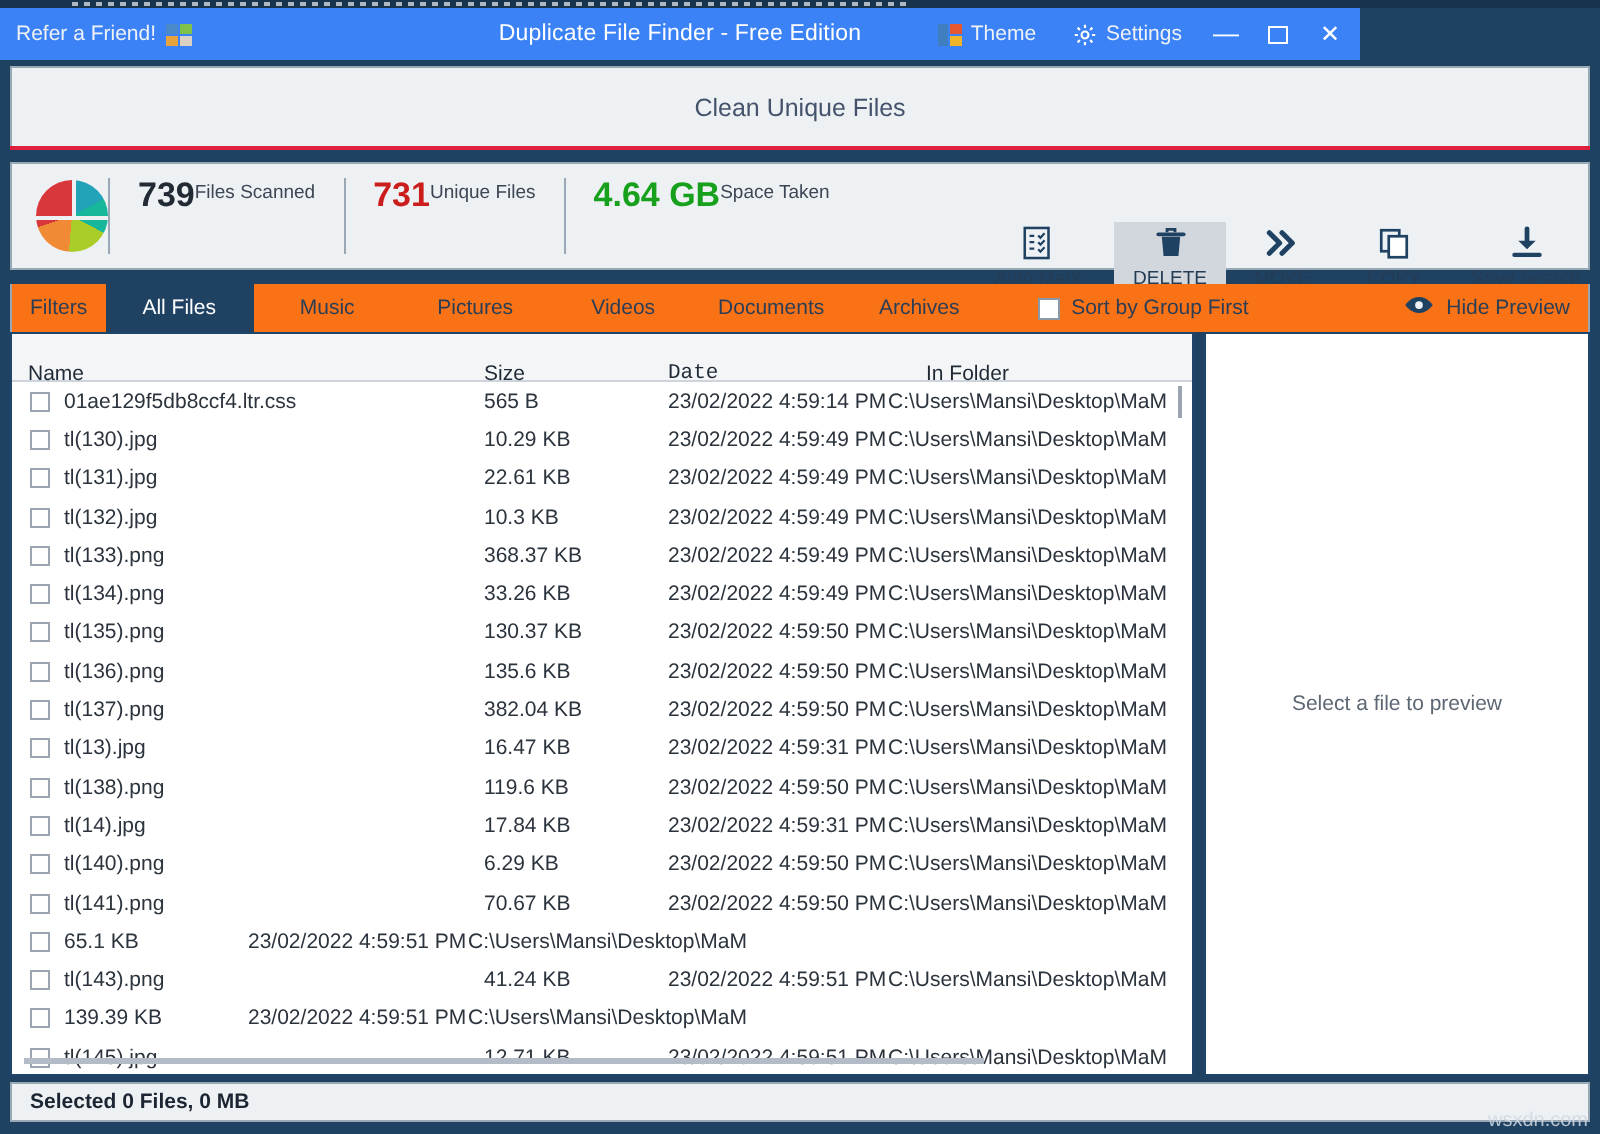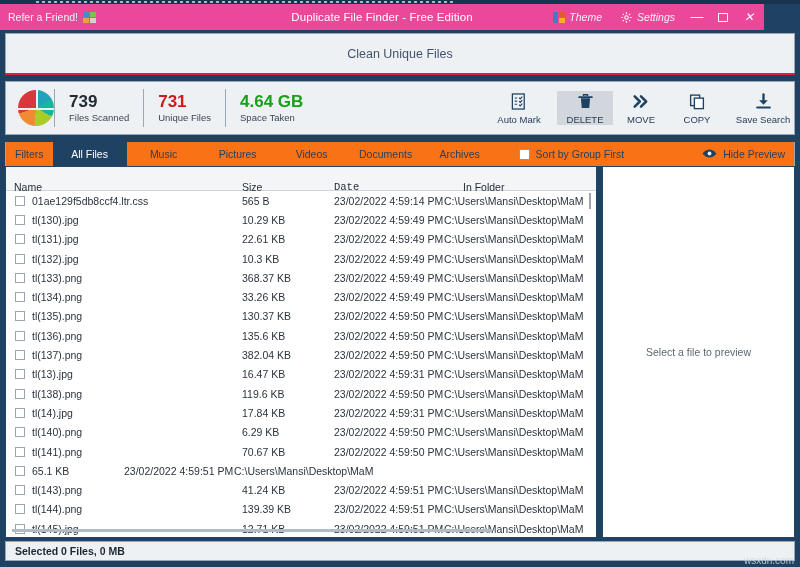--- a/index.html
+++ b/index.html
@@ -20,22 +20,22 @@
   }
   .top-strip .dashes {
     position: absolute; top: 1px; left: 36px; width: 420px; height: 2px;
     background: repeating-linear-gradient(to right,
       #c9cfd6 0px, #c9cfd6 3px, transparent 3px, transparent 6px);
     opacity: .85;
   }
 
   
   .titlebar {
-    position: absolute; top: 4px; left: 0; width: 764px; height: 26px;
-    background: #ec4899;
+    position: absolute; top: 4px; left: 0; width: 680px; height: 26px;
+    background: #3b82f6;
     display: flex; align-items: center;
     color: #ffffff; font-size: 11px;
   }
   .refer {
     margin-left: 8px; display: flex; align-items: center; gap: 5px;
     font-size: 10.5px; color: #eef2f6; cursor: pointer;
   }
   .refer-icon { display: inline-block; width: 13px; height: 11px; position: relative; }
   .refer-icon i {
     position: absolute; display: block;
@@ -45,21 +45,21 @@
   .refer-icon .sq3 { left: 0; top: 6px; width: 6px; height: 5px; background: #e8a33d; }
   .refer-icon .sq4 { left: 7px; top: 6px; width: 6px; height: 5px; background: #d9d2c4; }
 
   .app-title {
     position: absolute; left: 0; right: 0; text-align: center;
     font-size: 11.5px; color: #ffffff; letter-spacing: .1px;
     pointer-events: none;
   }
   .tb-right {
     margin-left: auto; display: flex; align-items: center;
-    height: 100%; padding-right: 2px; position: relative; z-index: 2; font-style: italic;
+    height: 100%; padding-right: 2px; position: relative; z-index: 2;
   }
   .tb-item {
     display: flex; align-items: center; gap: 4px;
     font-size: 10.5px; color: #eef2f6; padding: 0 9px; cursor: pointer;
   }
   .theme-icon { display: inline-block; width: 12px; height: 11px; position: relative; }
   .theme-icon i { position: absolute; display: block; }
   .theme-icon .a { left:0; top:0; width:5px; height:11px; background:#3f7fbf; }
   .theme-icon .b { left:6px; top:0; width:6px; height:5px; background:#e5572e; }
   .theme-icon .c { left:6px; top:6px; width:6px; height:5px; background:#f0b429; }
@@ -107,31 +107,31 @@
   }
   .pie::before {
     content:""; position:absolute; left:50%; top:0; width:1.5px; height:50%;
     background:#eef1f4;
   }
   .pie::after {
     content:""; position:absolute; left:0; top:50%; width:100%; height:1.5px;
     background:#eef1f4; transform: rotate(0deg);
   }
   .stat {
-    padding: 0 14px 0 14px; display: flex; flex-direction: column; justify-content: center;
+    padding: 0 14px 0 14px; display: flex; flex-direction: row; justify-content: center;
     height: 38px;
   }
   .stat:not(:first-of-type) { border-left: 1px solid #9aa7b4; }
   .stat .num { font-size: 17px; font-weight: bold; line-height: 1.05; }
   .stat .lbl { font-size: 9.5px; color: #3c4654; margin-top: 2px; }
   .num.dark { color: #222a33; }
   .num.red  { color: #cc1d1d; }
   .num.green{ color: #17a01b; }
 
-  .tools { margin-left: auto; display: flex; align-items: flex-start; height: 54px; margin-top: 20px; }
+  .tools { margin-left: auto; display: flex; align-items: flex-end; height: 54px; margin-top: 20px; }
   .tool {
     width: 56px; display: flex; flex-direction: column; align-items: center; justify-content: center;
     gap: 3px; cursor: pointer; color: #1f4263; font-size: 9.5px;
   }
   .tool.wide { width: 62px; }
   .tool.sel { background: #d2d7dd; }
   .tool .ico { height: 20px; display: flex; align-items: flex-end; }
   .tool .tlabel { font-size: 9.5px; color: #253c55; white-space: nowrap; }
   .tsep { width: 1px; background: #9aa7b4; margin: 9px 3px; }
 
@@ -509,21 +509,20 @@
         </div>
         <div class="row">
           <span class="rcb"></span>
           <div class="c-name">tl(143).png</div>
           <div class="c-size">41.24 KB</div>
           <div class="c-date">23/02/2022 4:59:51 PM</div>
           <div class="c-folder">C:\Users\Mansi\Desktop\MaM</div>
         </div>
         <div class="row">
           <span class="rcb"></span>
-          <div class="c-name">tl(144).png</div>
           <div class="c-size">139.39 KB</div>
           <div class="c-date">23/02/2022 4:59:51 PM</div>
           <div class="c-folder">C:\Users\Mansi\Desktop\MaM</div>
         </div>
         <div class="row">
           <span class="rcb"></span>
           <div class="c-name">tl(145).jpg</div>
           <div class="c-size">12.71 KB</div>
           <div class="c-date">23/02/2022 4:59:51 PM</div>
           <div class="c-folder">C:\Users\Mansi\Desktop\MaM</div>

